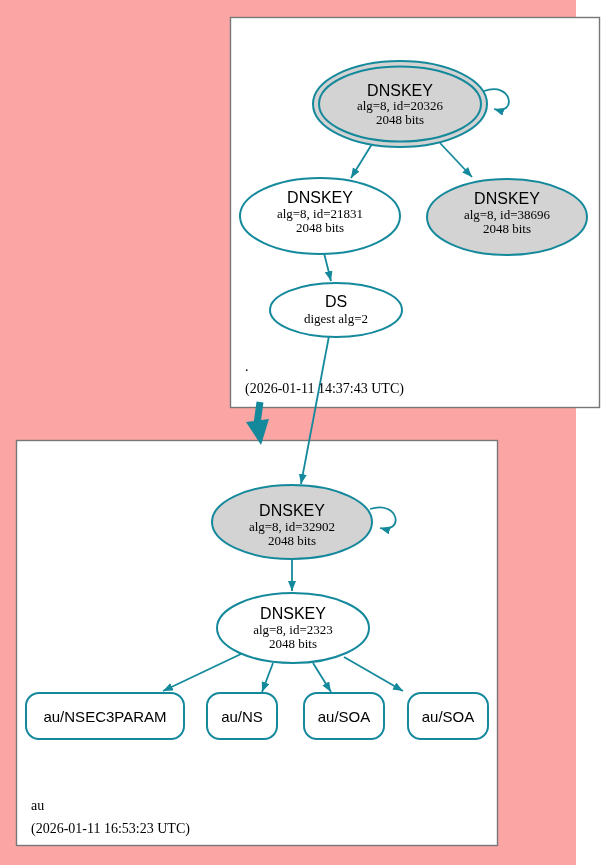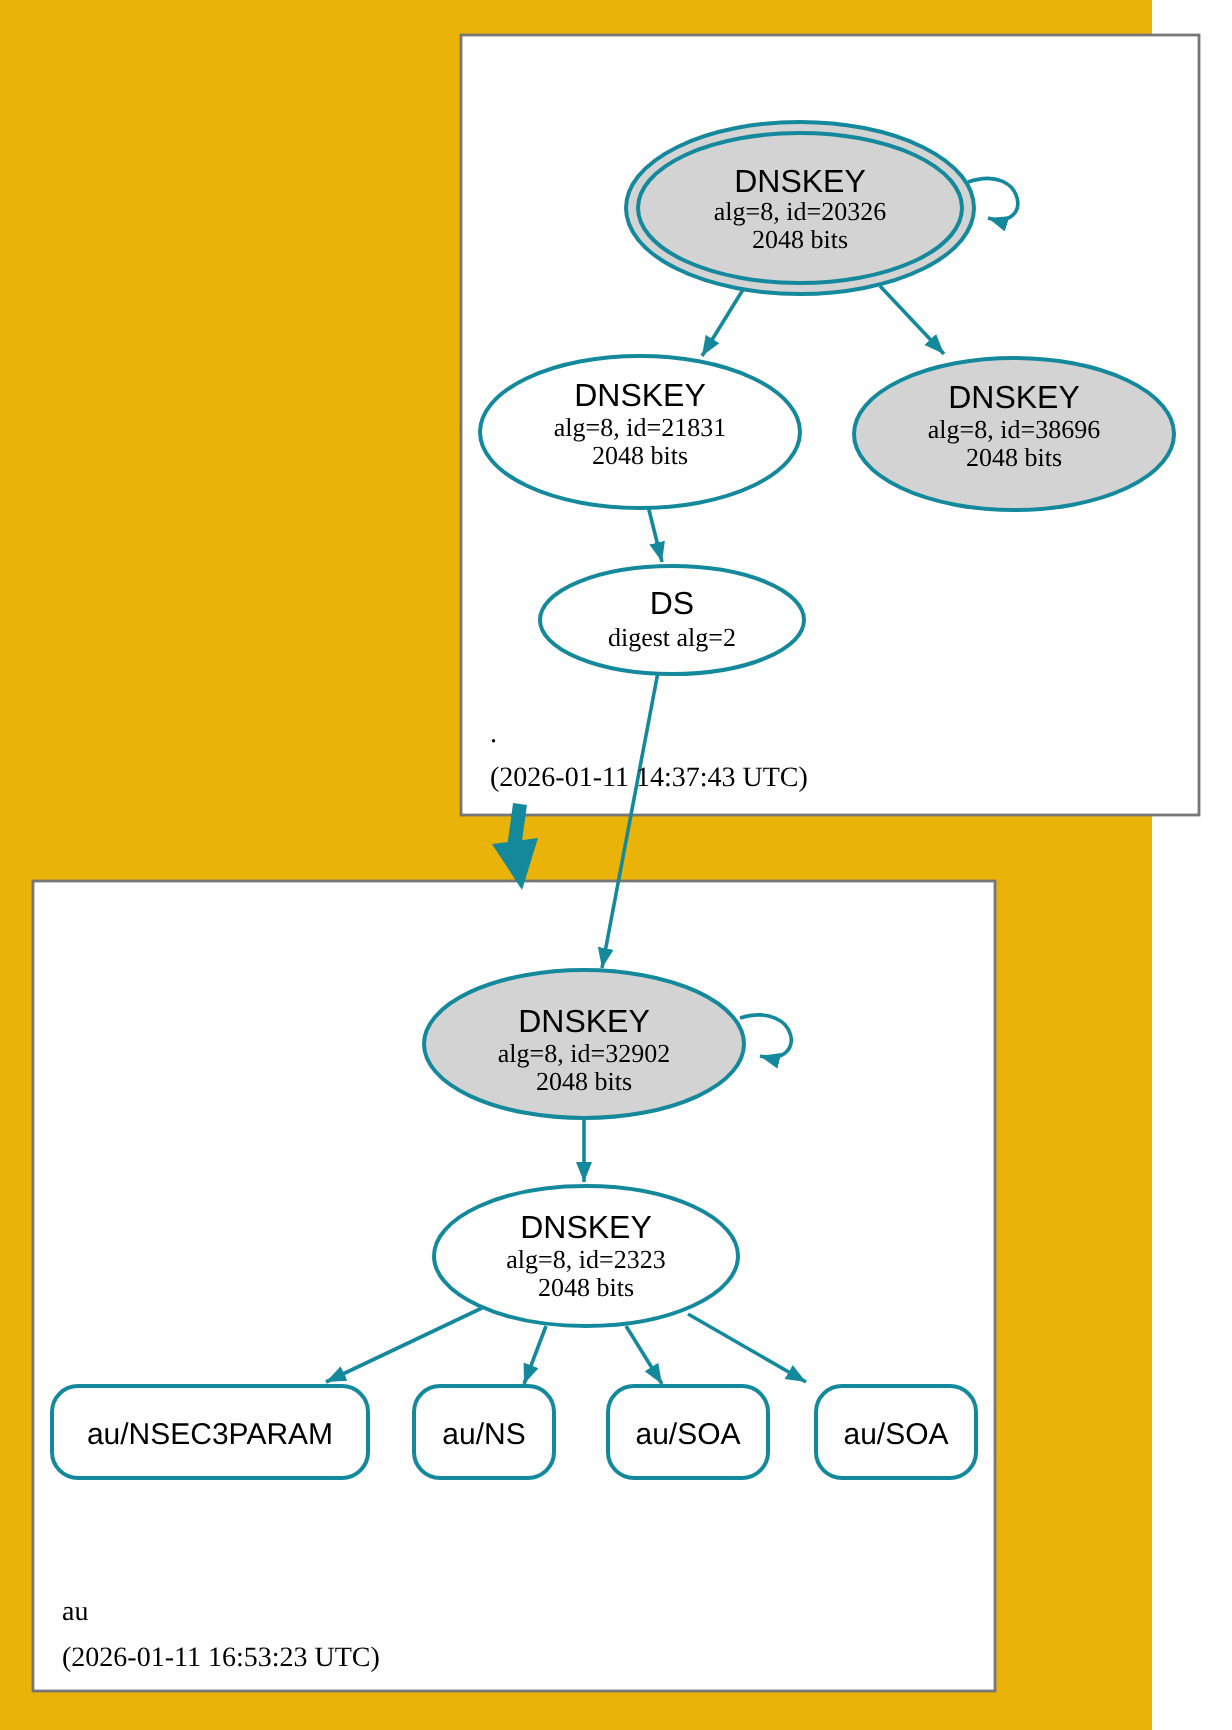--- a/index.html
+++ b/index.html
@@ -4,21 +4,21 @@
 <style>
   html, body {
     margin: 0;
     padding: 0;
     background: #ffffff;
   }
   .canvas {
     position: relative;
     width: 576px;
     height: 865px;
-    background: #eab308;
+    background: #fca5a5;
     font-family: "Liberation Serif", serif;
     text-decoration: underline;
   }
   svg text {
     fill: #000000;
     user-select: none;
   }
   .node-title {
     font-family: "Liberation Sans", sans-serif;
     font-size: 16px;

